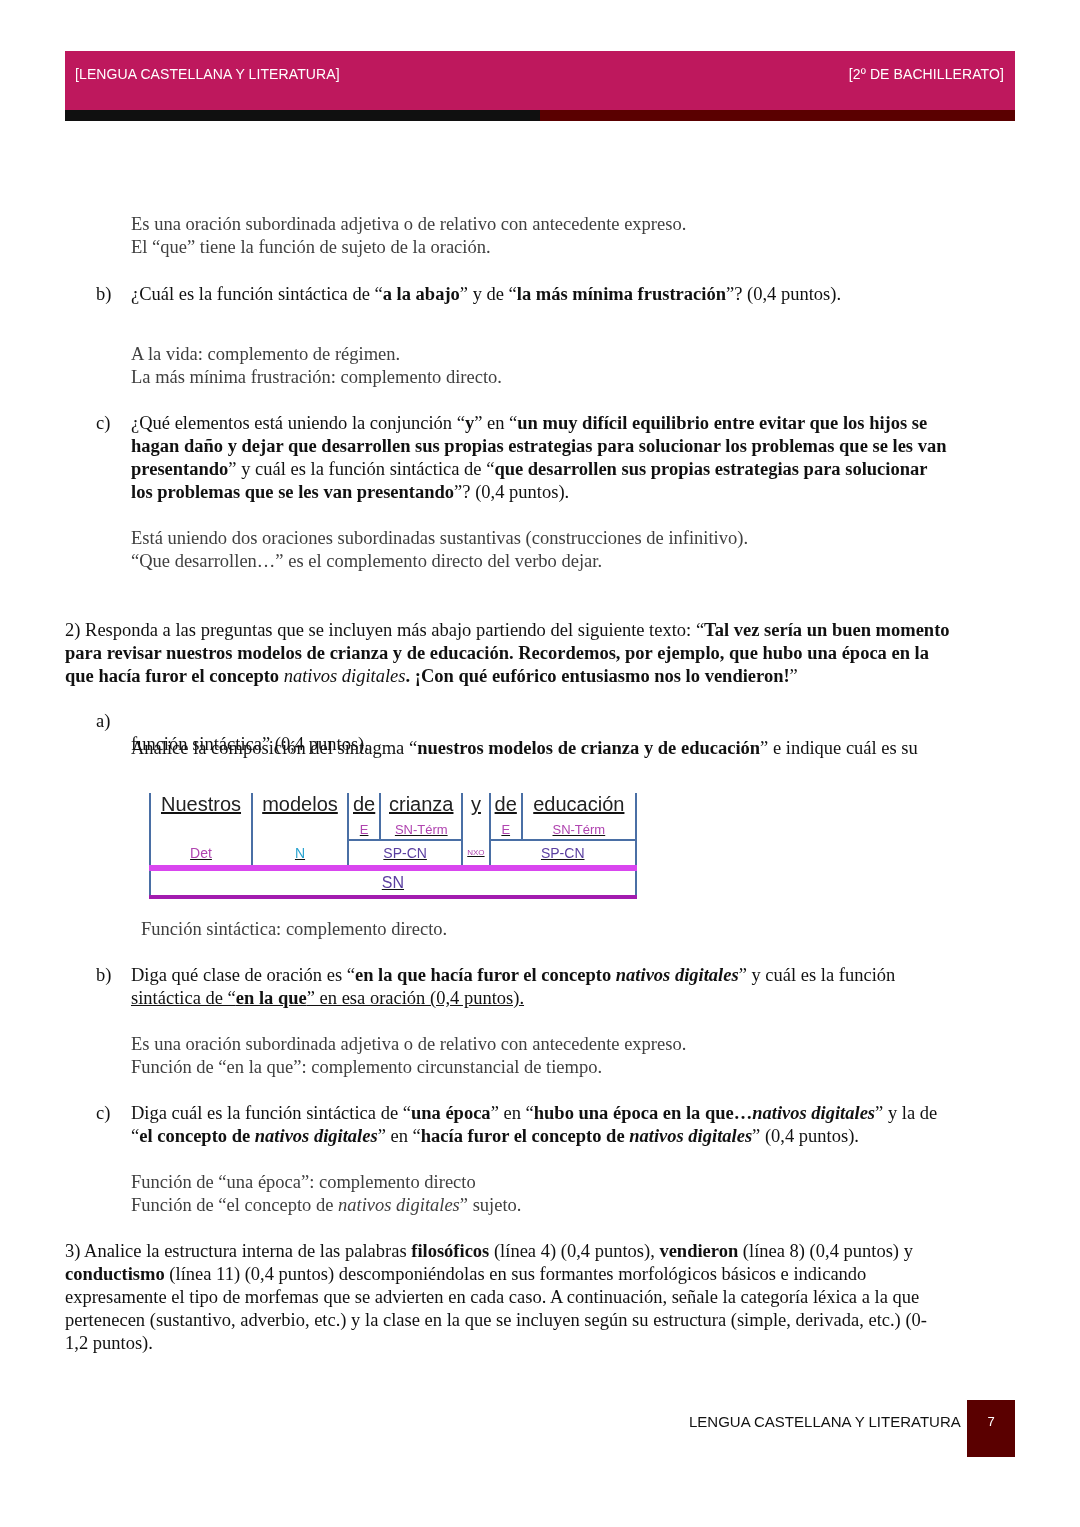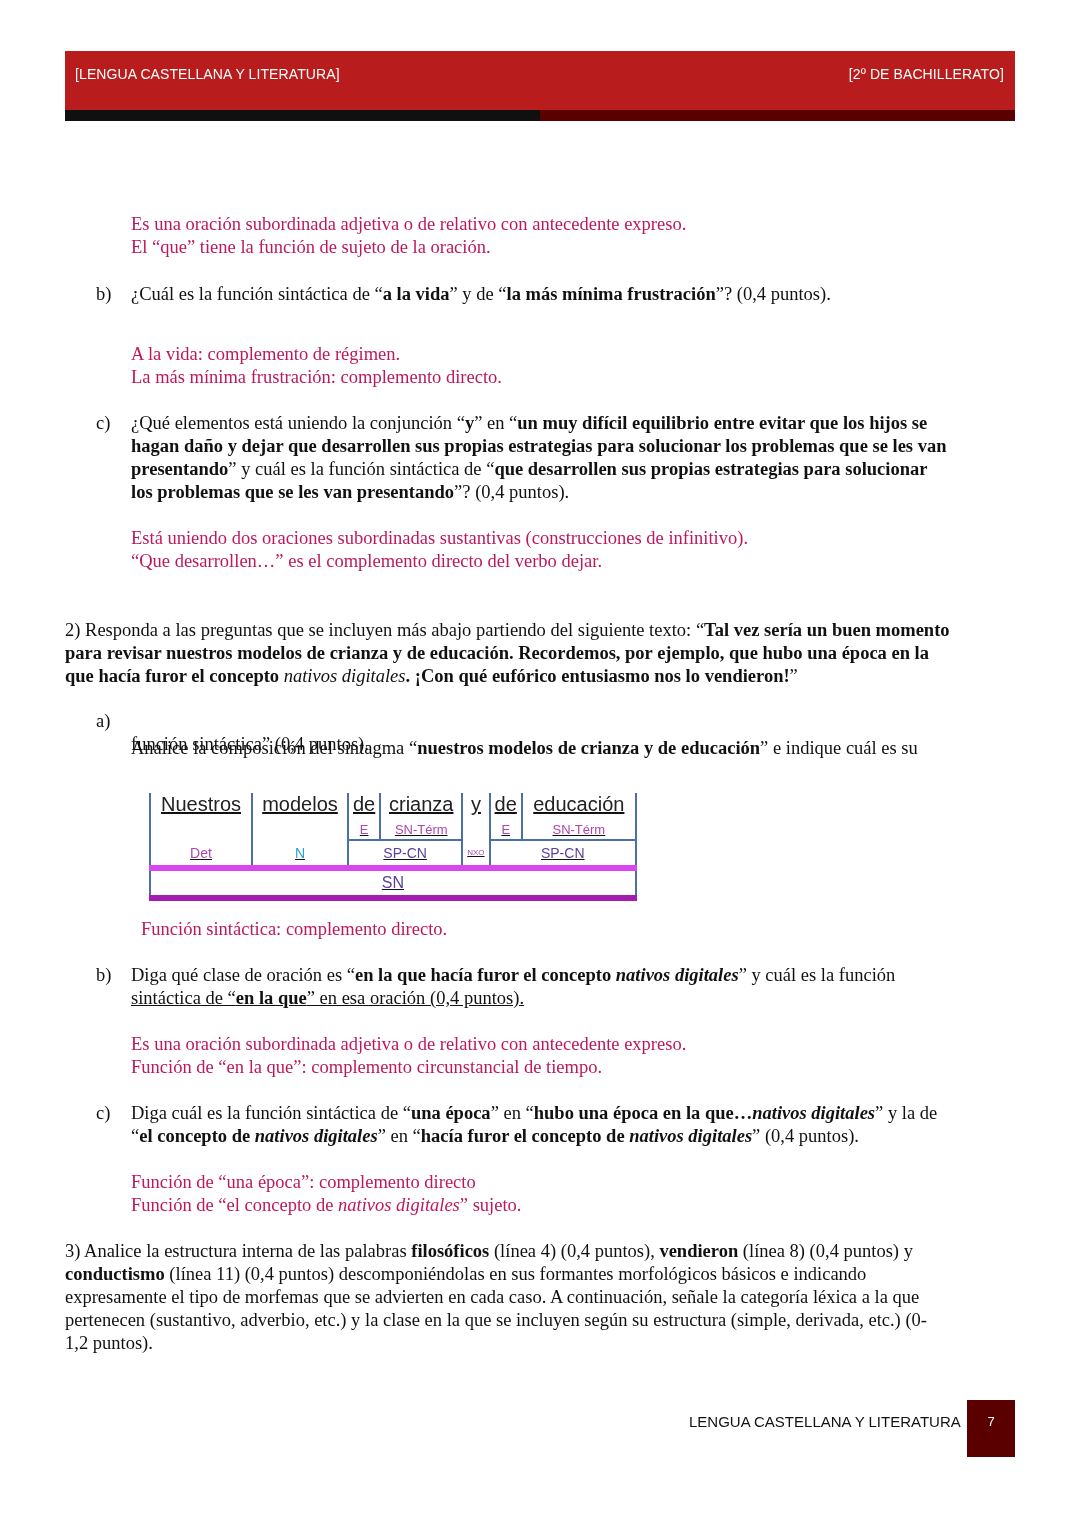--- a/index.html
+++ b/index.html
@@ -1,64 +1,64 @@
 <!DOCTYPE html>
 <html><head>
 <meta charset="utf-8">
 <style>
   html, body { margin:0; padding:0; background:#ffffff; }
   body { width:1080px; height:1527px; position:relative; overflow:hidden;
          font-family:"Liberation Serif", serif; color:#111; }
-  .header { position:absolute; left:65px; top:51px; width:950px; height:60px; background:#b91c1c; }
+  .header { position:absolute; left:65px; top:51px; width:950px; height:60px; background:#be185d; }
   .header .left, .header .right { position:absolute; top:15px; color:#ffffff;
          font-family:"Liberation Sans", sans-serif; font-size:14px; letter-spacing:0.1px; }
   .header .left { left:10px; }
   .header .right { right:11px; }
   .hbar { position:absolute; top:110px; height:11px; }
   .hbar.dark { left:65px; width:475px; background:#101010; }
   .hbar.red { left:540px; width:475px; background:#5a0000; }
 
   .line { position:absolute; font-size:18.5px; line-height:23px; white-space:nowrap; }
-  .ans { color:#be185d; }
+  .ans { color:#404040; }
   .mk { position:absolute; left:96px; }
   b { font-weight:bold; }
   i { font-style:italic; }
 
   table.synt { position:absolute; left:149px; top:793px; border-collapse:collapse;
                font-family:"Liberation Sans", sans-serif;text-decoration:underline; }
   table.synt td { border-left:2px solid #4a6fa5; border-right:2px solid #4a6fa5; text-align:center; padding:0 4px; }
   .w { font-size:20px; color:#222; height:26px; vertical-align:top; }
   .t { font-size:13px; color:#b044b0; height:20px; }
   .lbl-det { color:#b044b0; font-size:14px; }
   .lbl-n { color:#29a3d0; font-size:14px; }
   .lbl-sp { color:#5a3fa0; font-size:14px; }
   .nxo { font-size:8px; color:#b044b0; }
   .row-b td { border-bottom:6px solid #d946ef; height:24px; }
-  .row-sn td { border-bottom:6px solid #a21caf; height:24px; color:#5a3fa0; font-size:16px; }
+  .row-sn td { border-bottom:4px solid #a21caf; height:24px; color:#5a3fa0; font-size:16px; }
   .topline td.sp { border-bottom:2px solid #4a6fa5; }
 
   .footer-text { position:absolute; left:689px; top:1413px; font-family:"Liberation Sans", sans-serif; font-size:15px; color:#111; }
   .footer-box { position:absolute; left:967px; top:1400px; width:48px; height:57px; background:#5a0000; color:#fff;
                 font-family:"Liberation Sans", sans-serif; font-size:13px; text-align:center; line-height:44px; }
 </style>
 </head>
 <body>
 
 <div class="header">
   <span class="left">[LENGUA CASTELLANA Y LITERATURA]</span>
   <span class="right">[2º DE BACHILLERATO]</span>
 </div>
 <div class="hbar dark"></div>
 <div class="hbar red"></div>
 
 <div class="line ans" style="left:131px; top:213px;">Es una oración subordinada adjetiva o de relativo con antecedente expreso.</div>
 <div class="line ans" style="left:131px; top:236px;">El “que” tiene la función de sujeto de la oración.</div>
 
 <div class="line mk" style="top:283px;">b)</div>
-<div class="line" style="left:131px; top:283px;"><span>¿Cuál es la función sintáctica de “</span><b>a la vida</b><span>” y de “</span><b>la más mínima frustración</b><span>”? (0,4 puntos).</span></div>
+<div class="line" style="left:131px; top:283px;"><span>¿Cuál es la función sintáctica de “</span><b>a la abajo</b><span>” y de “</span><b>la más mínima frustración</b><span>”? (0,4 puntos).</span></div>
 
 <div class="line ans" style="left:131px; top:343px;">A la vida: complemento de régimen.</div>
 <div class="line ans" style="left:131px; top:366px;">La más mínima frustración: complemento directo.</div>
 
 <div class="line mk" style="top:412px;">c)</div>
 <div class="line" style="left:131px; top:412px;"><span>¿Qué elementos está uniendo la conjunción “</span><b>y</b><span>” en “</span><b>un muy difícil equilibrio entre evitar que los hijos se</b></div>
 <div class="line" style="left:131px; top:435px;"><b>hagan daño y dejar que desarrollen sus propias estrategias para solucionar los problemas que se les van</b></div>
 <div class="line" style="left:131px; top:458px;"><b>presentando</b><span>” y cuál es la función sintáctica de “</span><b>que desarrollen sus propias estrategias para solucionar</b></div>
 <div class="line" style="left:131px; top:481px;"><b>los problemas que se les van presentando</b><span>”? (0,4 puntos).</span></div>
 

